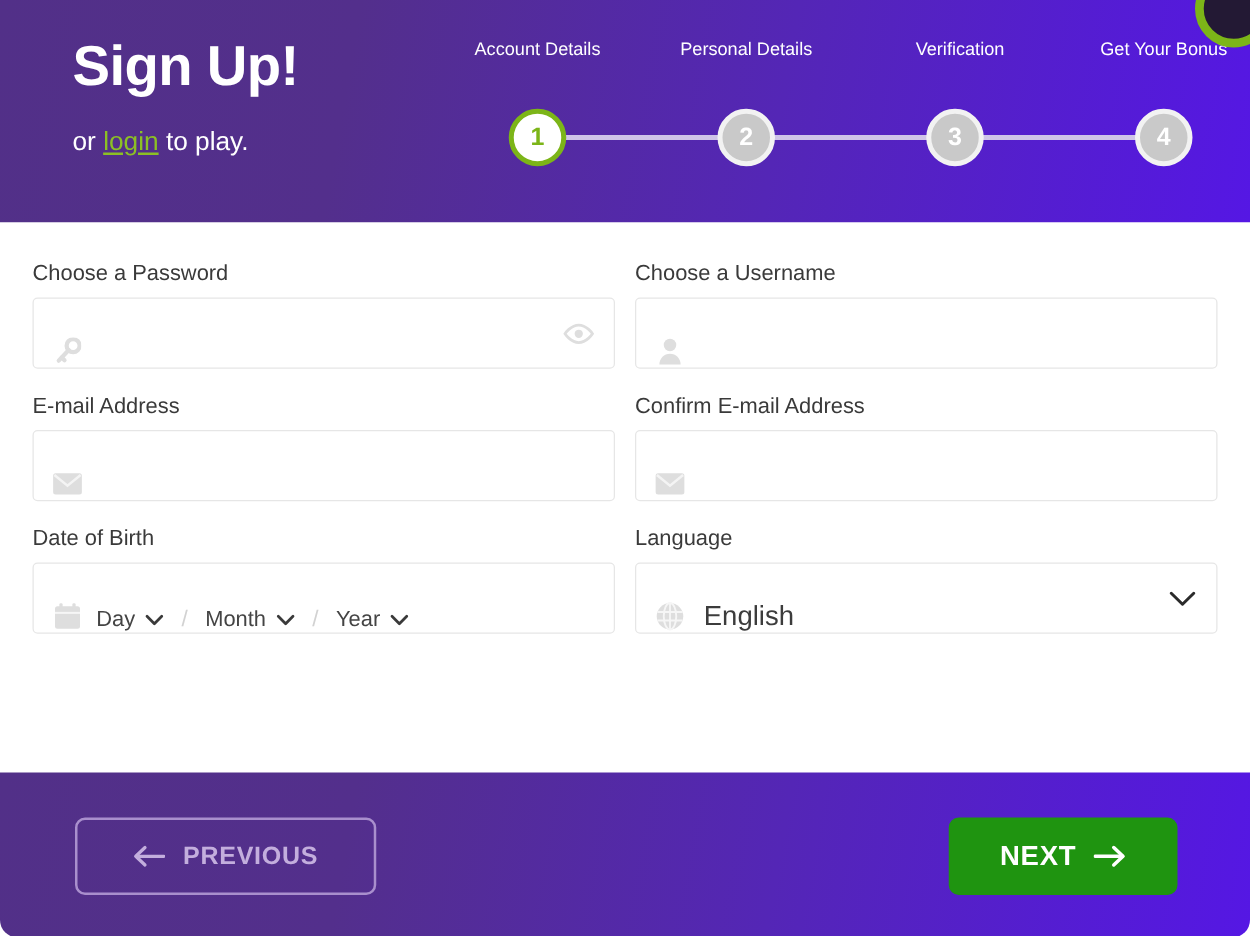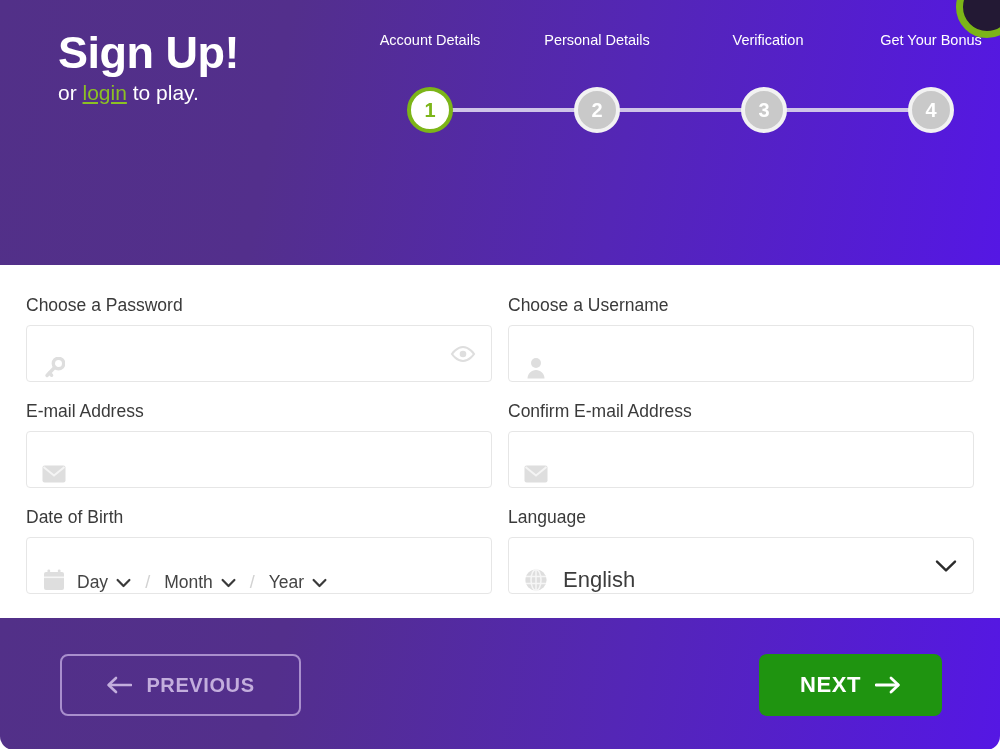--- a/index.html
+++ b/index.html
@@ -17,21 +17,21 @@
     width: 1000px;
     height: 749px;
     background: #ffffff;
     overflow: hidden;
   }
 
   
   .header {
     position: relative;
     width: 1000px;
-    height: 265px;
+    height: 178px;
     background: linear-gradient(100deg, #523088 0%, #532F8C 28%, #5426B6 62%, #5517E4 100%);
     overflow: hidden;
   }
 
   .corner-badge {
     position: absolute;
     top: -24px;
     right: -18px;
     width: 62px;
     height: 62px;
@@ -47,21 +47,21 @@
     top: 30px;
   }
   .brand-title {
     font-size: 45px;
     font-weight: bold;
     color: #ffffff;
     line-height: 1.0;
     letter-spacing: -0.5px;
   }
   .brand-sub {
-    margin-top: 6px;
+    margin-top: 27px;
     font-size: 21px;
     color: #ffffff;
     line-height: 1.1;
   }
   .brand-sub .login-link {
     color: #8CC024;
     text-decoration: underline;
     text-underline-offset: 2px;
     cursor: pointer;
   }

